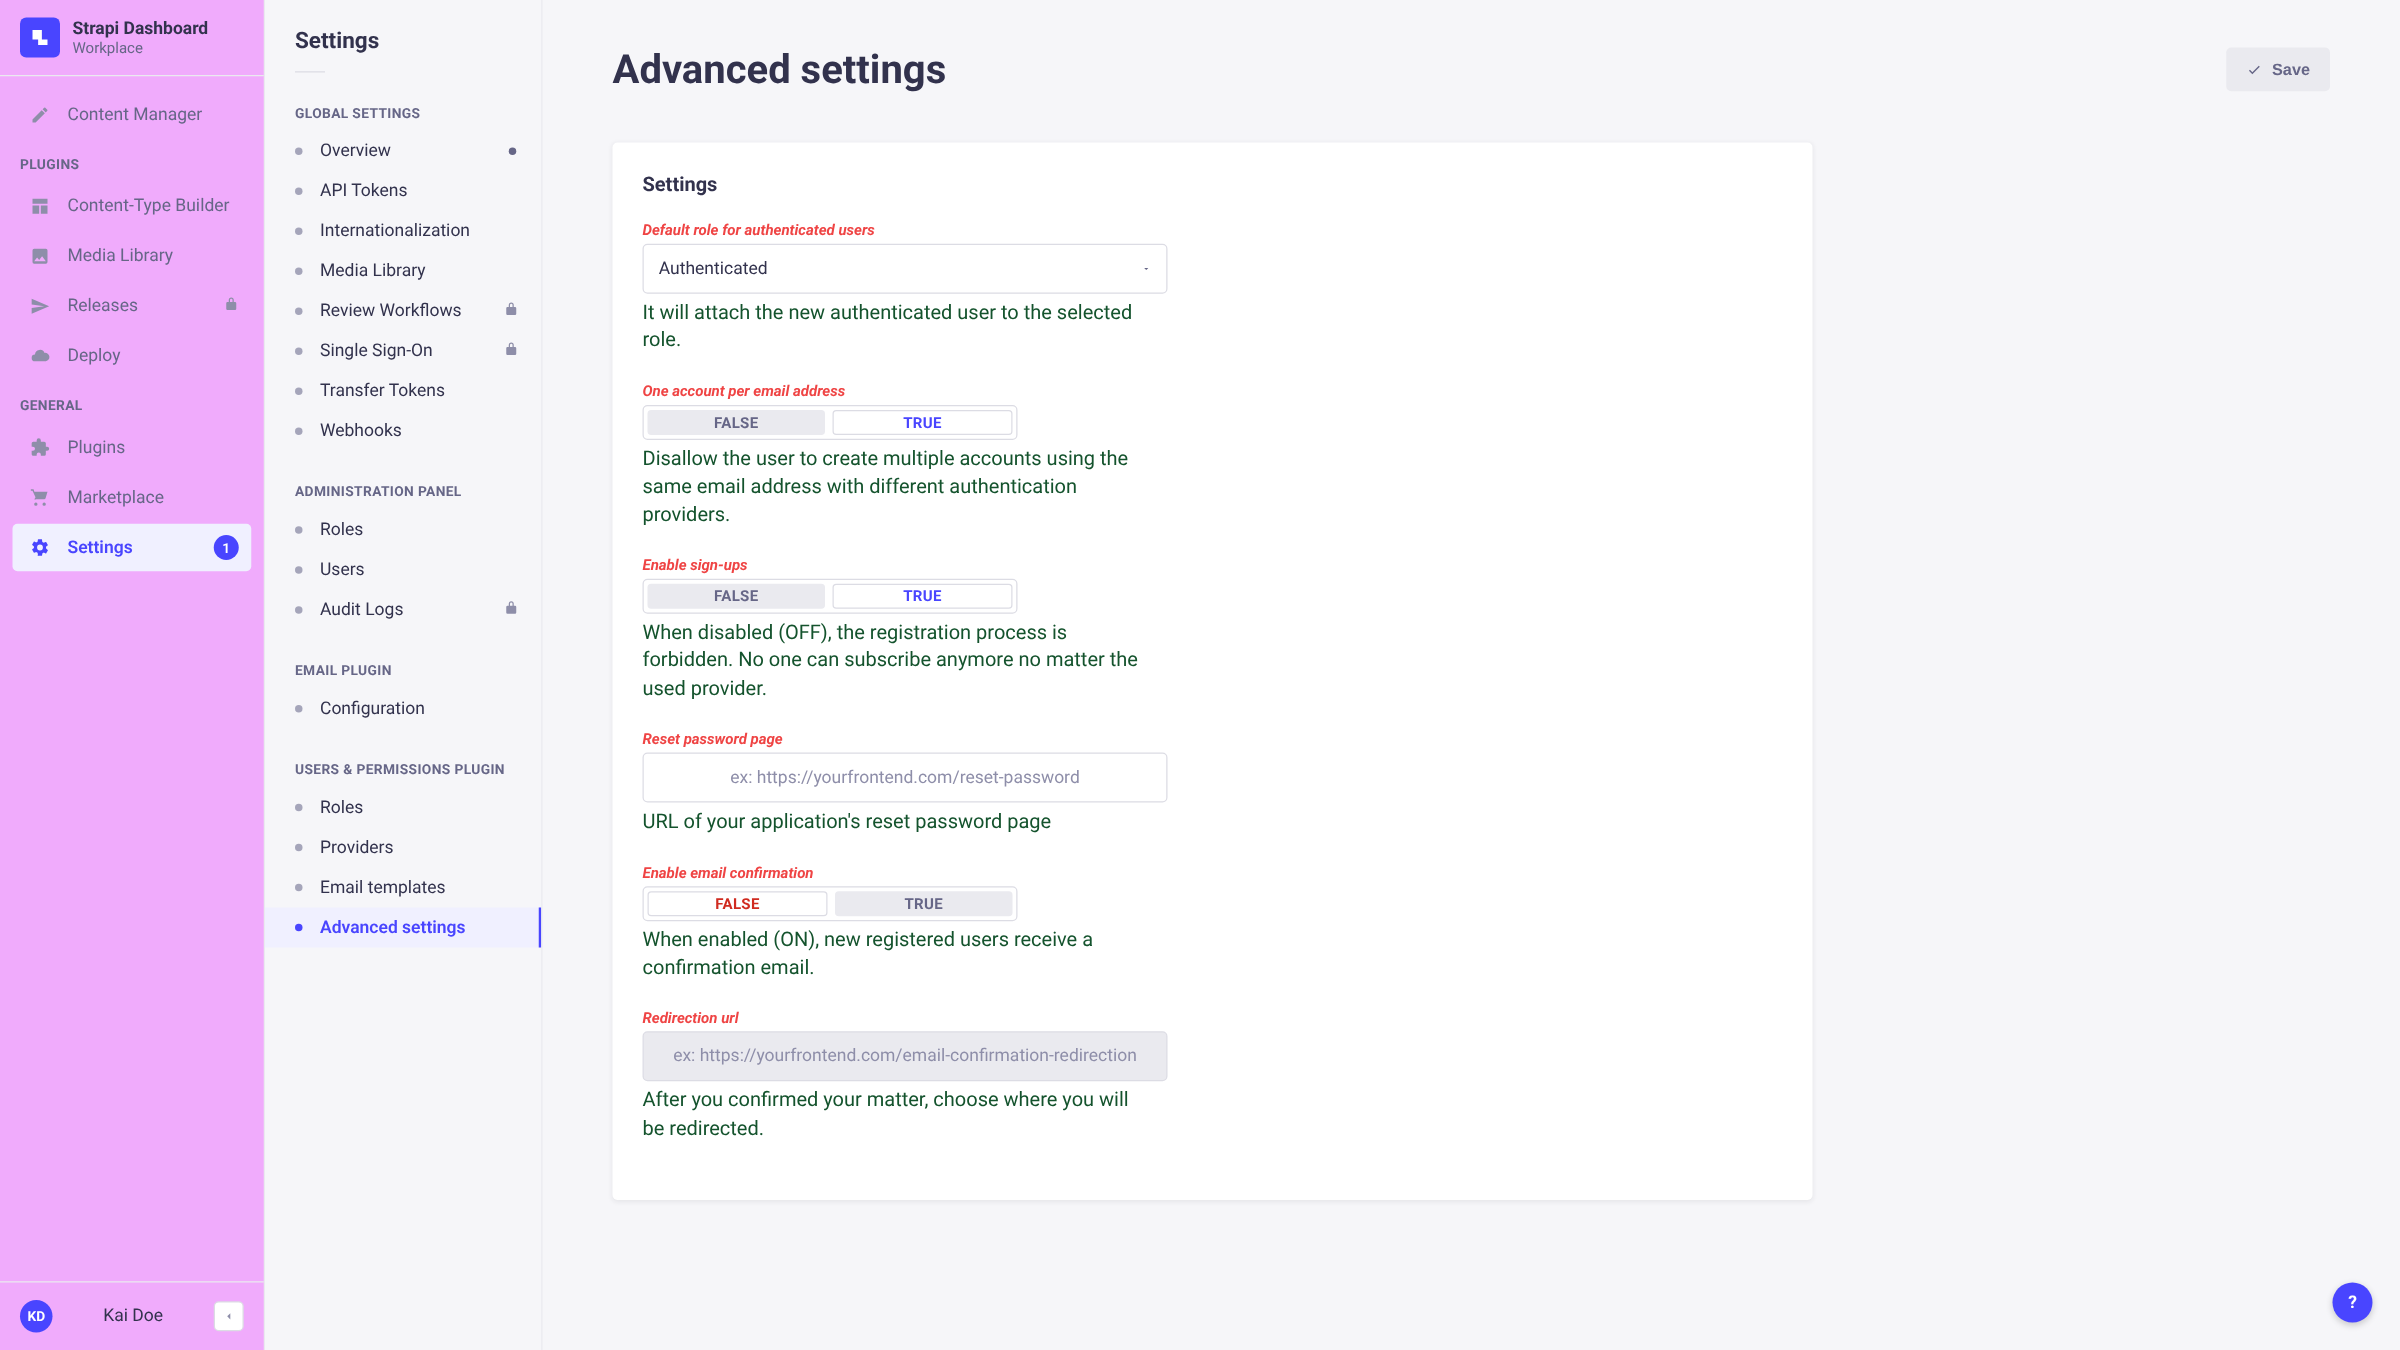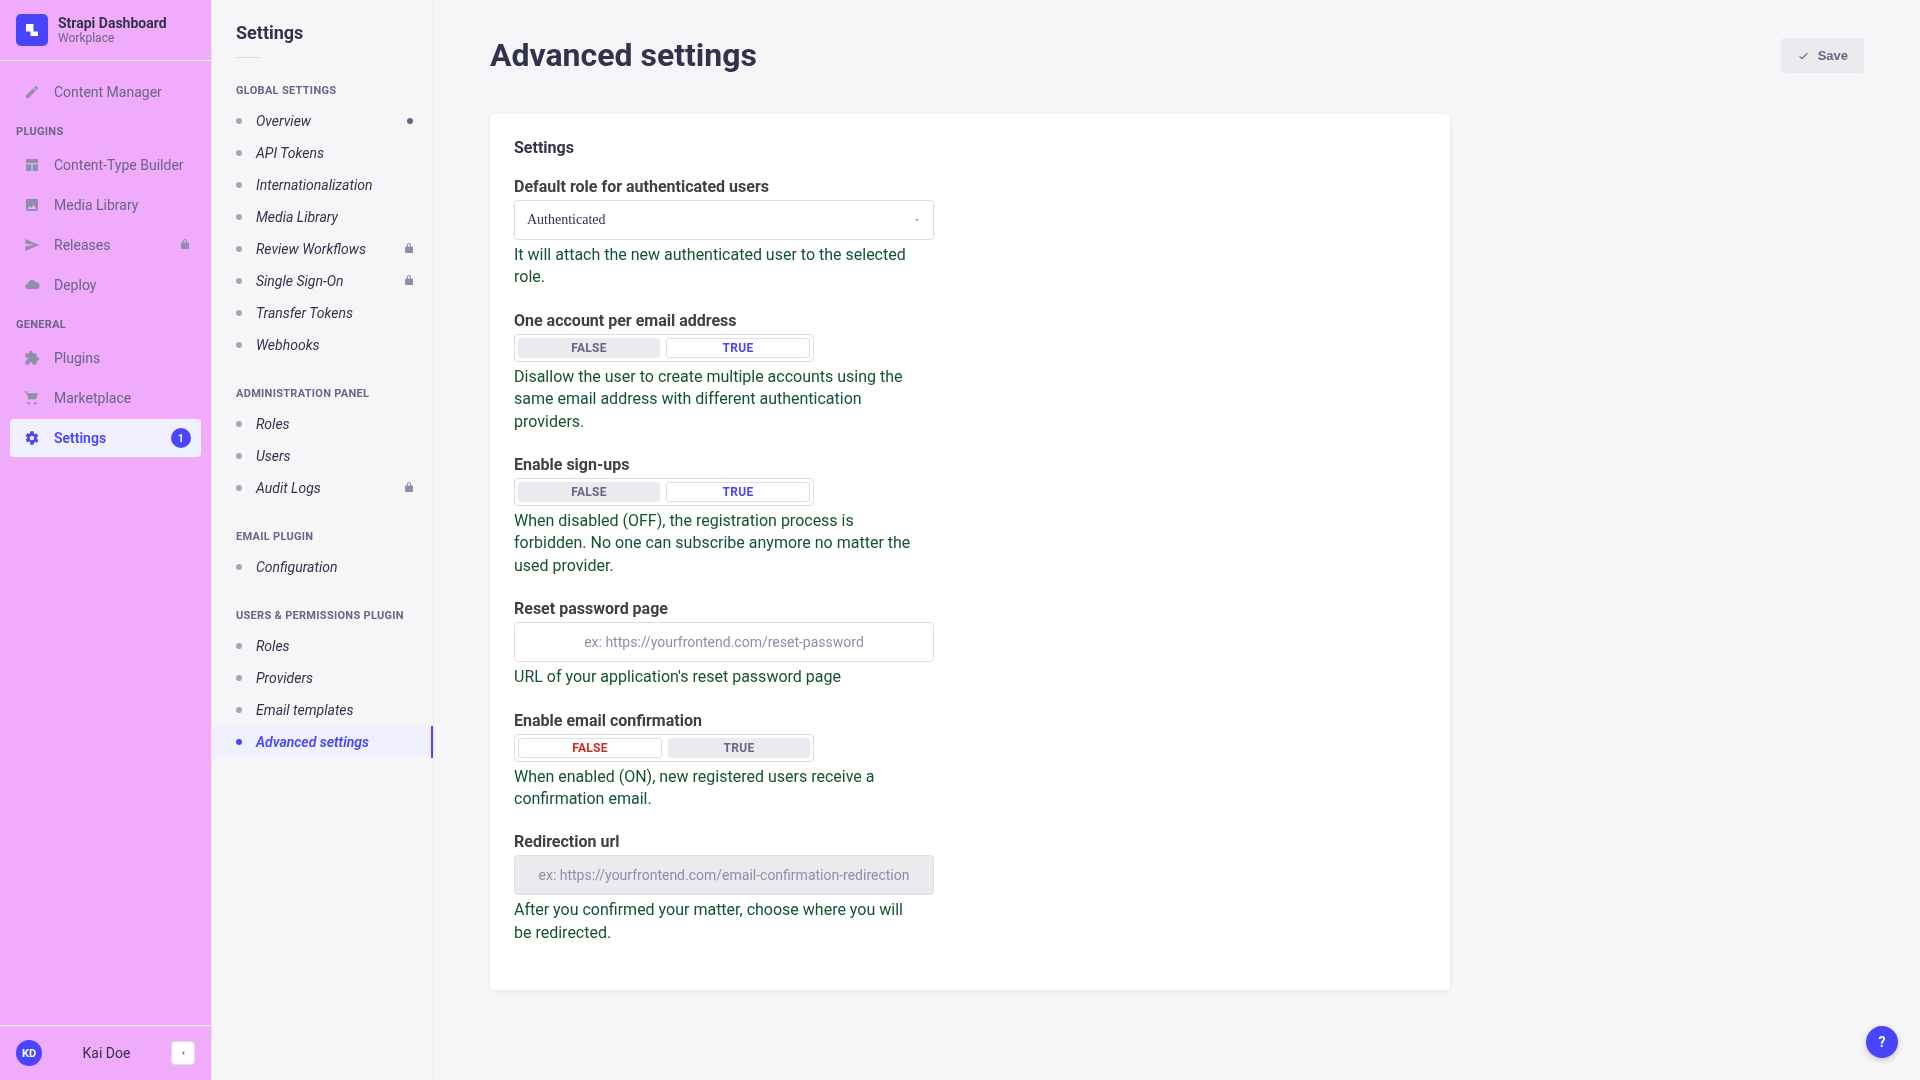--- a/index.html
+++ b/index.html
@@ -27,42 +27,42 @@
 .avatar { width: 26px; height: 26px; border-radius: 50%; background: #4945ff; color: #fff; font-size: 11px; font-weight: 700; display:flex; align-items:center; justify-content:center; }
 .nav-footer .name { flex: 1; text-align: center; color: #32324d; font-size: 14px; }
 .collapse-btn { width: 24px; height: 24px; border: 1px solid #dcdce4; border-radius: 4px; display:flex; align-items:center; justify-content:center; color:#8e8ea9; cursor:pointer; background:#fff;}
 .collapse-btn svg{width:10px;height:10px;fill:currentColor;}
 
 
 .subnav { width: 222px; background: #f6f6f9; border-right: 1px solid #eaeaef; overflow-y: auto; padding-bottom: 20px;}
 .subnav-title { font-size: 18px; font-weight: 700; padding: 22px 24px 14px; color: #32324d; }
 .subnav hr.sep { border: none; border-top: 1px solid #dcdce4; width: 24px; margin-left: 24px; }
 .subnav-section { font-size: 11px; font-weight: 700; color: #666687; padding: 26px 24px 8px; letter-spacing: .3px; }
-.subnav-item { display:flex; align-items:center; padding: 8px 22px 8px 24px; cursor:pointer; color:#32324d; position:relative; font-size:14px;font-style:italic; }
+.subnav-item { display:flex; align-items:center; padding: 8px 22px 8px 24px; cursor:pointer; color:#32324d; position:relative; font-size:14px; }
 .subnav-item .bullet { width:6px; height:6px; border-radius:50%; background:#a5a5ba; margin-right: 14px; flex-shrink:0; }
 .subnav-item.active { color: #4945ff; background:#f0f0ff; font-weight:600; }
 .subnav-item.active .bullet { background:#4945ff; }
 .subnav-item.active::after { content:''; position:absolute; right:0; top:0; bottom:0; width:2px; background:#4945ff; }
 .subnav-item .lock, .subnav-item .dot-notif { position:absolute; right:18px; color:#8e8ea9; }
 .subnav-item .lock svg{width:12px;height:12px;fill:currentColor;}
 .subnav-item .dot-notif { width:6px;height:6px;border-radius:50%;background:#666687; right:20px; }
 
 
 .main { flex:1; overflow-y:auto; padding: 36px 56px; position: relative; }
 .page-header { display:flex; align-items:center; justify-content:space-between; margin-bottom: 40px;}
 .page-title { font-size: 32px; font-weight:700; color:#32324d; }
 .save-btn { display:flex; align-items:center; gap:8px; background:#eaeaef; color:#666687; border:none; padding:10px 16px; border-radius:4px; font-weight:600; cursor:pointer; font-size:13px; }
 .save-btn svg{width:13px;height:13px;fill:currentColor;}
 
 .card { background:#fff; border-radius:4px; box-shadow: 0 1px 4px rgba(33,33,52,.08); padding: 24px; max-width: 960px;}
 .card-title{ font-size:16px; font-weight:700; margin-bottom:20px; color:#32324d;}
 .field { margin-bottom: 22px; max-width: 420px; }
-.field-label{ font-size:16px; font-weight:700; color:#404040; margin-bottom:4px; display:block;}
+.field-label{ font-size:12px; font-weight:700; color:#ef4444; margin-bottom:4px; display:block;font-style:italic;}
 .field-hint{ font-size:16px; color:#14532d; margin-top:4px; line-height:1.4; max-width:400px;}
-.select { position:relative;font-family:Liberation Serif, serif; }
+.select { position:relative; }
 .select-box{ width:100%; height:40px; border:1px solid #dcdce4; border-radius:4px; background:#fff; padding:0 12px; display:flex; align-items:center; justify-content:space-between; cursor:pointer; font-size:14px; color:#32324d;}
 .select-box svg{width:8px;height:8px;fill:#666687;}
 .text-input{ width:100%; height:40px; border:1px solid #dcdce4; border-radius:4px; background:#fff; padding:0 14px; font-size:14px; color:#32324d; outline:none; font-family: inherit; text-align: center;}
 .text-input::placeholder{color:#8e8ea9;}
 .text-input:disabled{background:#eaeaef; color:#8e8ea9;}
 .toggle { display:flex; width:300px; border:1px solid #dcdce4; border-radius:4px; overflow:hidden; background:#fff; height:28px;}
 .toggle-opt{ flex:1; display:flex; align-items:center; justify-content:center; font-size:12px; font-weight:700; cursor:pointer; letter-spacing:.3px; border-radius:3px; }
 .toggle-opt.inactive{ background:#eaeaef; color:#666687; margin:3px;}
 .toggle-opt.active-true{ background:#fff; color:#4945ff; margin:3px; border:1px solid #dcdce4;}
 .toggle-opt.active-false{ background:#fff; color:#d02b20; margin:3px; border:1px solid #dcdce4;}

